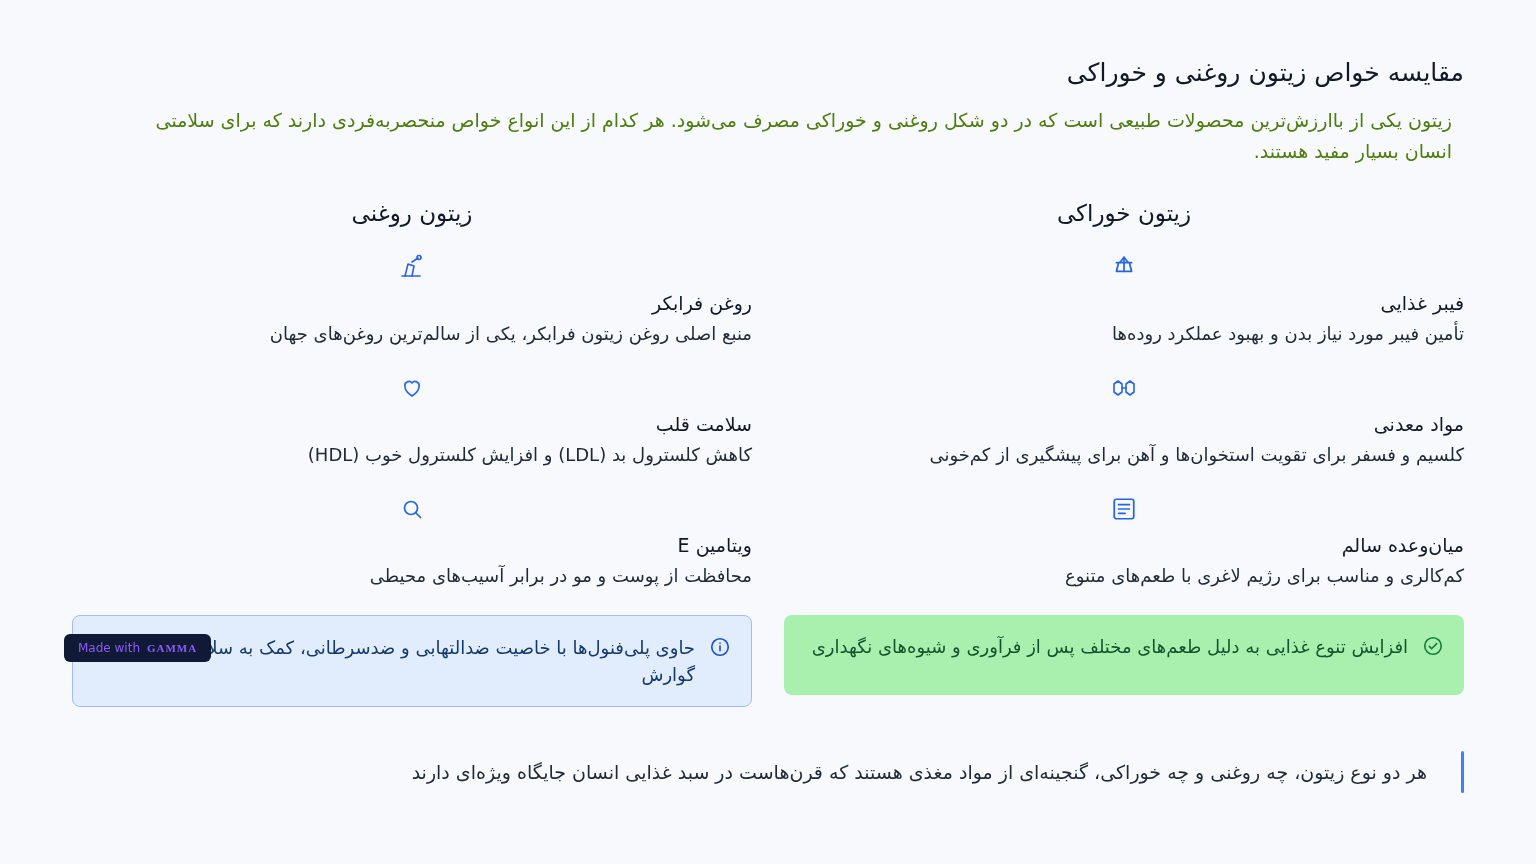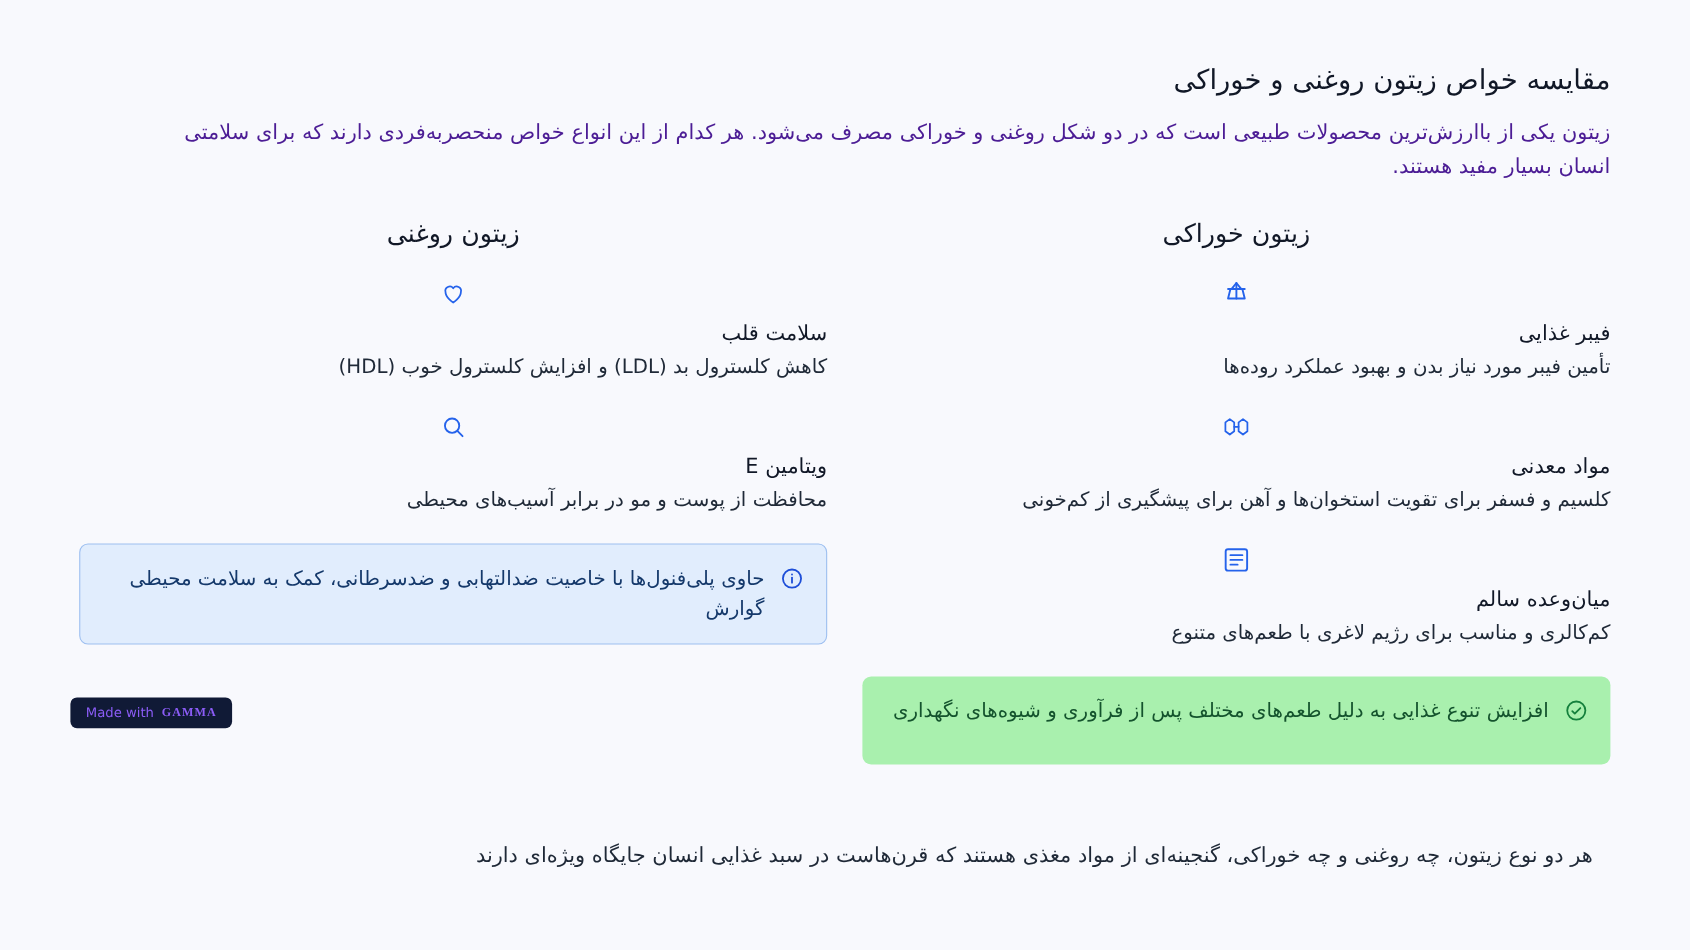--- a/index.html
+++ b/index.html
@@ -22,24 +22,24 @@
     font-size: 25px;
     font-weight: 400;
     color: #111827;
     text-align: right;
     letter-spacing: 0;
     margin-top: 18px;
   }
   .doc-intro {
     font-size: 19px;
     line-height: 1.65;
-    color: #4c1d95;
+    color: #4d7c0f;
     margin-top: 18px;
     max-width: 1330px;
-    margin-right: 0;
+    margin-right: 12px;
     margin-left: auto;
   }
   .columns {
     display: flex;
     flex-direction: row;
     gap: 32px;
     margin-top: 32px;
   }
   .column {
     flex: 1 1 0;
@@ -103,21 +103,21 @@
   }
   .callout-icon svg { display: block; }
   .callout-text {
     flex: 1 1 auto;
     font-size: 18px;
     line-height: 1.5;
     text-align: right;
   }
   .footer-note {
     display: flex;
-    flex-direction: column;
+    flex-direction: row;
     align-items: stretch;
     gap: 18px;
     margin-top: 44px;
     padding-right: 0;
   }
   .footer-bar {
     width: 3px;
     background: #3b82f6;
     flex: 0 0 auto;
     border-radius: 2px;
@@ -207,20 +207,32 @@
             <path d="M8 12.5l2.5 2.5L16 9.5"></path>
           </svg>
         </span>
         <span class="callout-text">افزایش تنوع غذایی به دلیل طعم‌های مختلف پس از فرآوری و شیوه‌های نگهداری</span>
       </div>
     </div>
 
     <div class="column">
       <div class="col-title">زیتون روغنی</div>
 
+      <div class="feature">
+        <div class="feature-icon">
+          <svg width="28" height="26" viewBox="0 0 28 26" fill="none" stroke="#2563eb" stroke-width="1.6" stroke-linecap="round" stroke-linejoin="round">
+            <path d="M4 22h18"></path>
+            <path d="M7 22l3-12 6 2-2 10"></path>
+            <path d="M14 8l6-4"></path>
+            <circle cx="21" cy="3.5" r="2"></circle>
+          </svg>
+        </div>
+        <div class="feature-name">روغن فرابکر</div>
+        <div class="feature-desc">منبع اصلی روغن زیتون فرابکر، یکی از سالم‌ترین روغن‌های جهان</div>
+      </div>
 
       <div class="feature">
         <div class="feature-icon">
           <svg width="26" height="24" viewBox="0 0 24 24" fill="none" stroke="#2563eb" stroke-width="1.6" stroke-linecap="round" stroke-linejoin="round">
             <path d="M12 20s-7-4.5-7-9.5A4 4 0 0 1 12 7a4 4 0 0 1 7 3.5c0 5-7 9.5-7 9.5z"></path>
           </svg>
         </div>
         <div class="feature-name">سلامت قلب</div>
         <div class="feature-desc">کاهش کلسترول بد (LDL) و افزایش کلسترول خوب (HDL)</div>
       </div>

